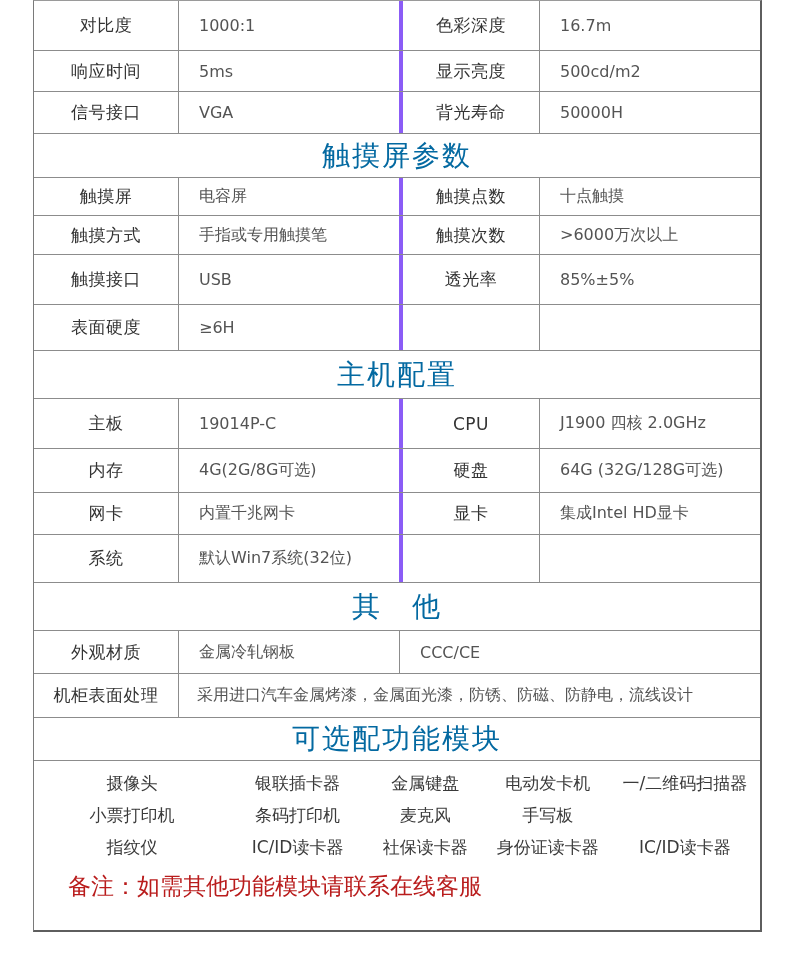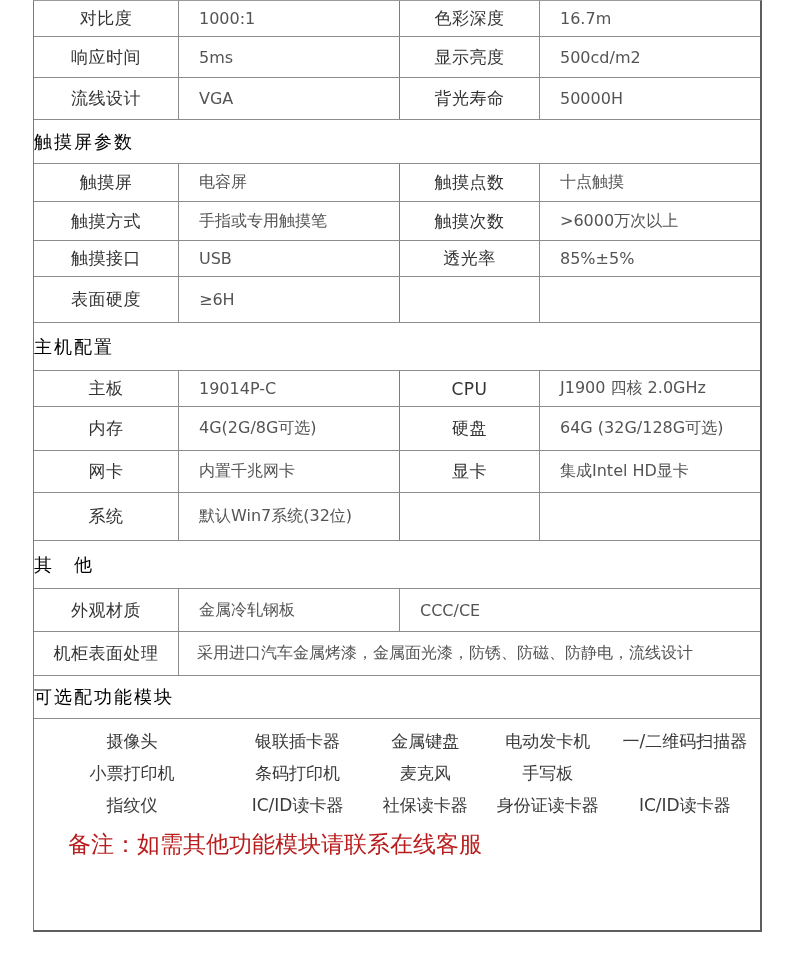--- a/index.html
+++ b/index.html
@@ -16,35 +16,35 @@
     left: 33px; top: 0;
     width: 729px; height: 932px;
     border-top: 1px solid #9a9a9a;
     border-left: 1px solid #7a7a7a;
     border-right: 2px solid #5e5e5e;
     border-bottom: 2px solid #5e5e5e;
     background: #fff;
   }
   .row { display: flex; border-bottom: 1px solid #8c8c8c; width: 100%; }
   .row:last-child { border-bottom: none; }
-  .h38{height:38px}.h39{height:39px}.h40{height:36px}.h41{height:41px}
+  .h38{height:38px}.h39{height:39px}.h40{height:50px}.h41{height:41px}
   .h42{height:42px}.h43{height:43px}.h44{height:44px}.h46{height:46px}
   .h48{height:48px}.h160{height:160px}
   .cell { display: flex; align-items: center; overflow: hidden; }
   .c1 { width: 144px; justify-content: center; }
   .c2 { width: 221px; border-left: 1px solid #8c8c8c; padding-left: 20px; }
-  .c3 { width: 140px; border-left: 1px solid #8b5cf6; justify-content: center; }
+  .c3 { width: 140px; border-left: 4px solid #8b5cf6; justify-content: center; }
   .c4 { flex: 1; border-left: 1px solid #8c8c8c; padding-left: 20px; }
   .cwide { flex: 1; border-left: 1px solid #8c8c8c; padding-left: 18px; }
   .label { font-size: 17px; color: #333; letter-spacing: 0.5px; }
   .value { font-size: 16px; color: #545454; }
   .header { align-items: center; justify-content: center; }
   .header-title {
-    width: 100%; 
-    font-size: 18px; color: #000000; letter-spacing: 2px;
+    width: 100%; text-align: center;
+    font-size: 28px; color: #0369a1; letter-spacing: 2px;
   }
   .modules { display: block; padding-top: 6px; }
   .mod-grid {
     display: grid;
     grid-template-columns: 27% 18.6% 16.6% 17.1% 20.7%;
   }
   .mod-item {
     height: 32px;
     display: flex; align-items: center; justify-content: center;
     font-size: 17px; color: #3a3a3a; white-space: nowrap;
@@ -68,21 +68,21 @@
   </div>
 
   <div class="row h41">
     <div class="cell label c1">响应时间</div>
     <div class="cell value c2">5ms</div>
     <div class="cell label c3">显示亮度</div>
     <div class="cell value c4">500cd/m2</div>
   </div>
 
   <div class="row h42">
-    <div class="cell label c1">流线设计</div>
+    <div class="cell label c1">信号接口</div>
     <div class="cell value c2">VGA</div>
     <div class="cell label c3">背光寿命</div>
     <div class="cell value c4">50000H</div>
   </div>
 
   <div class="row header h44">
     <div class="header-title">触摸屏参数</div>
   </div>
 
   <div class="row h38">

